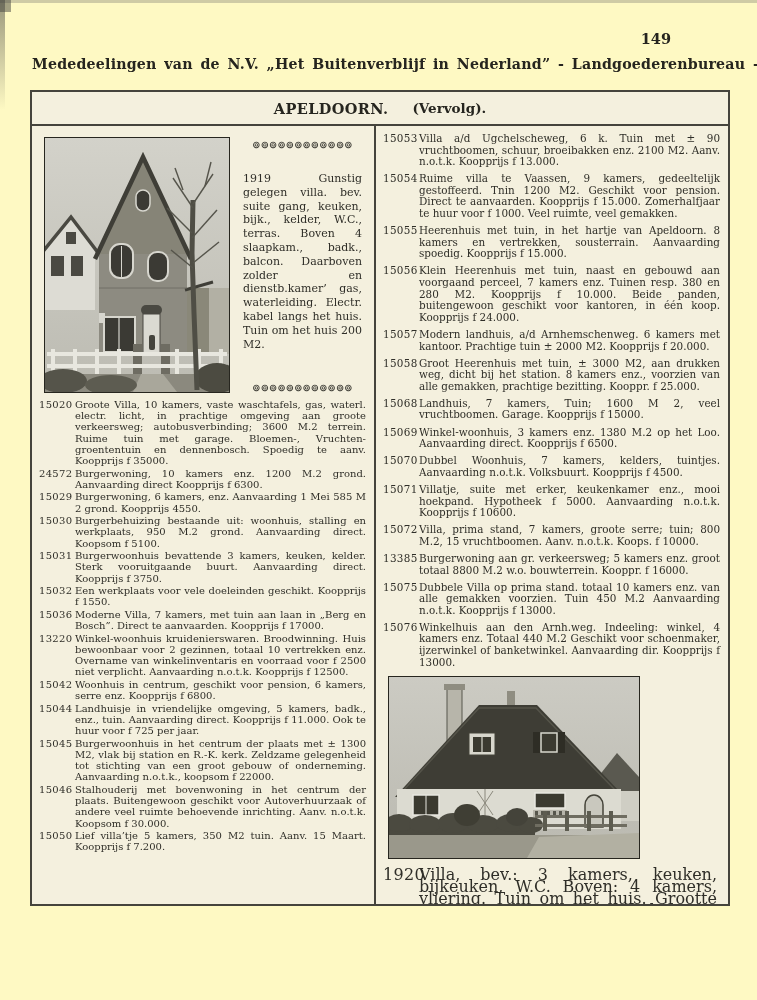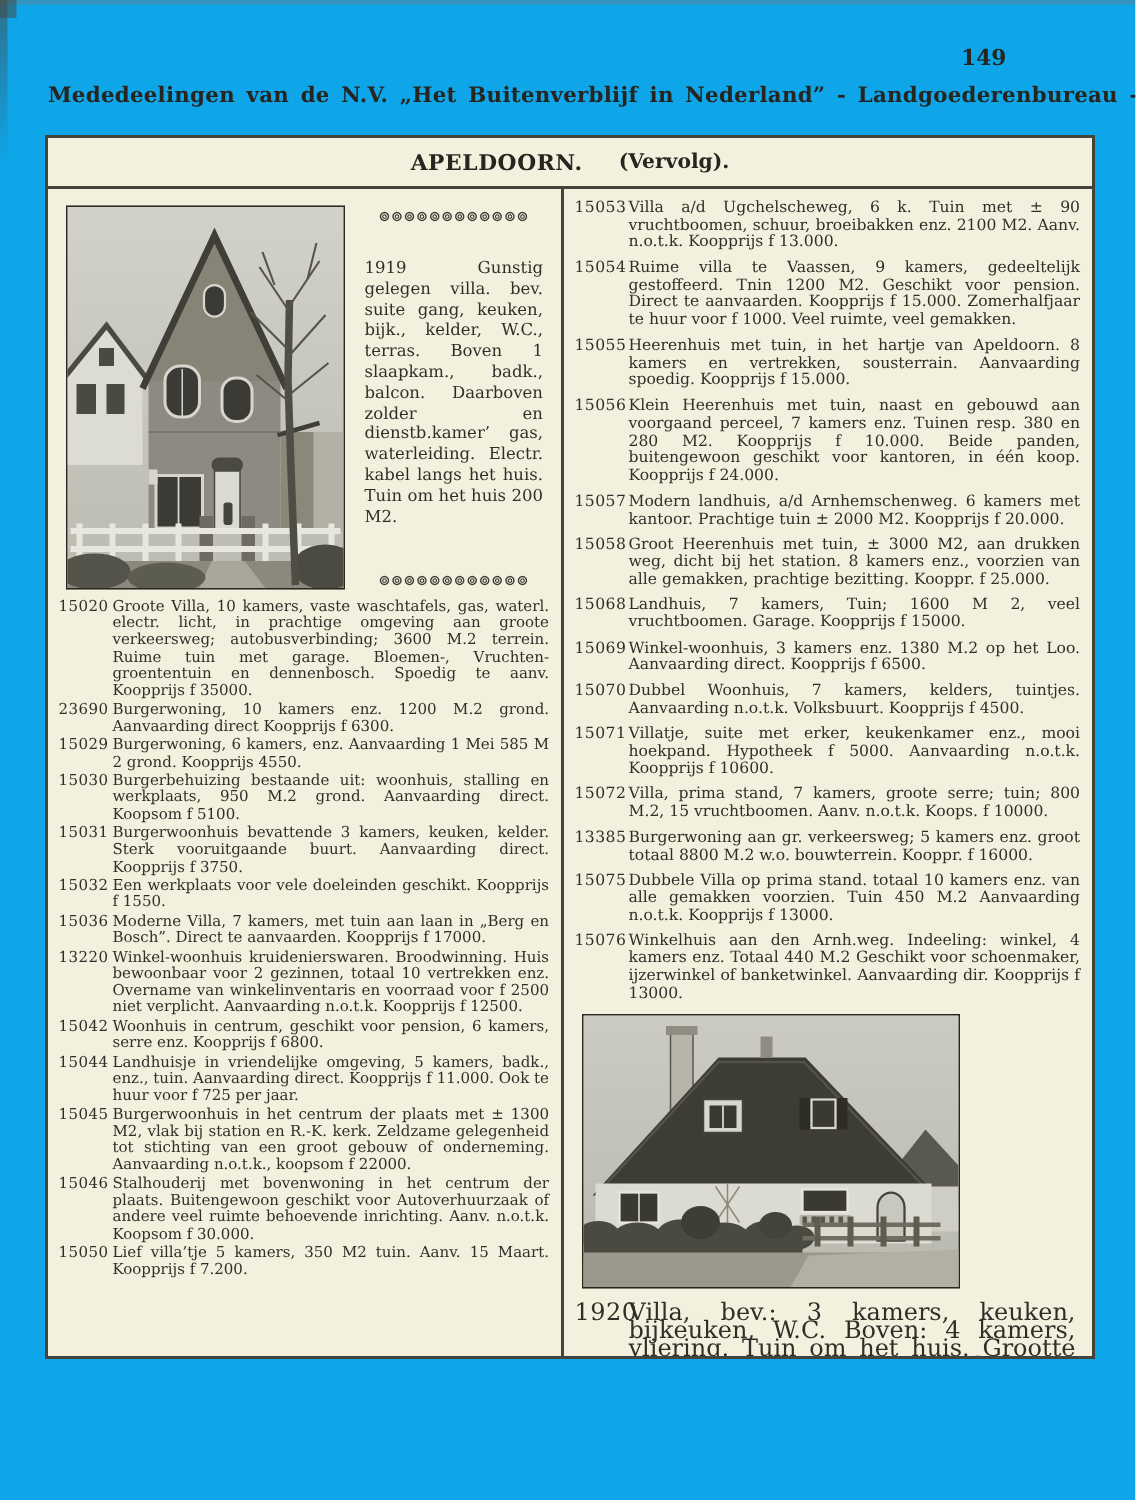--- a/index.html
+++ b/index.html
@@ -1,18 +1,18 @@
 <!DOCTYPE html>
 <html><head>
 <meta charset="utf-8">
 <style>
   html,body{margin:0;padding:0;}
   .page{
     position:relative; width:757px; height:1000px;
-    background:#0ea5e9; overflow:hidden;
+    background:#fef9c3; overflow:hidden;
     font-family:"DejaVu Serif","Liberation Serif",serif;
     color:#32312b;
   }
   .edge-top{position:absolute;top:0;left:0;width:100%;height:3px;background:rgba(120,118,108,.35);}
   .edge-left{position:absolute;top:0;left:0;width:5px;height:110px;
     background:linear-gradient(to bottom, rgba(70,70,64,.55), rgba(70,70,64,0));}
   .corner-mark{position:absolute;top:0;left:0;width:11px;height:12px;background:rgba(70,70,64,.5);}
 
   .page-number{position:absolute;top:30px;right:86px;font-size:14.5px;font-weight:bold;color:#26251f;}
   .masthead{
@@ -146,33 +146,33 @@
                   <path d="M148 125 L174 104"></path>
                 <path d="M138 52 L130 30"></path>
                   <path d="M160 48 L166 24"></path>
               </g>
             </svg>
           </div>
           <div class="caption-col">
             <div class="ornament">⊚⊚⊚⊚⊚⊚⊚⊚⊚⊚⊚⊚</div>
             <div class="caption-1919">
               <span>1919</span>
-              <span>Gunstig gelegen villa. bev. suite gang, keuken, bijk., kelder, W.C., terras. Boven 1 slaapkam., badk., balcon. Daarboven zolder en dienstb.kamer’ gas, waterleiding. Electr. kabel langs het huis. Tuin om het huis 200 M2.</span>
+              <span>Gunstig gelegen villa. bev. suite gang, keuken, bijk., kelder, W.C., terras. Boven 4 slaapkam., badk., balcon. Daarboven zolder en dienstb.kamer’ gas, waterleiding. Electr. kabel langs het huis. Tuin om het huis 200 M2.</span>
             </div>
             <div class="ornament bottom">⊚⊚⊚⊚⊚⊚⊚⊚⊚⊚⊚⊚</div>
           </div>
         </div>
 
         <div class="listings listings-left">
           <div class="listing">
               <div class="num">15020</div>
               <div class="txt"><span>Groote Villa, 10 kamers, vaste waschtafels, gas, waterl. electr. licht, in prachtige omgeving aan groote verkeersweg; autobusverbinding; 3600 M.2 terrein. Ruime tuin met garage. Bloemen-, Vruchten- groententuin en dennenbosch. Spoedig te aanv. Koopprijs f 35000.</span></div>
             </div>
           <div class="listing">
-              <div class="num">23690</div>
+              <div class="num">24572</div>
               <div class="txt"><span>Burgerwoning, 10 kamers enz. 1200 M.2 grond. Aanvaarding direct Koopprijs f 6300.</span></div>
             </div>
           <div class="listing">
               <div class="num">15029</div>
               <div class="txt"><span>Burgerwoning, 6 kamers, enz. Aanvaarding 1 Mei 585 M 2 grond. Koopprijs 4550.</span></div>
             </div>
           <div class="listing">
               <div class="num">15030</div>
               <div class="txt"><span>Burgerbehuizing bestaande uit: woonhuis, stalling en werkplaats, 950 M.2 grond. Aanvaarding direct. Koopsom f 5100.</span></div>
             </div>

